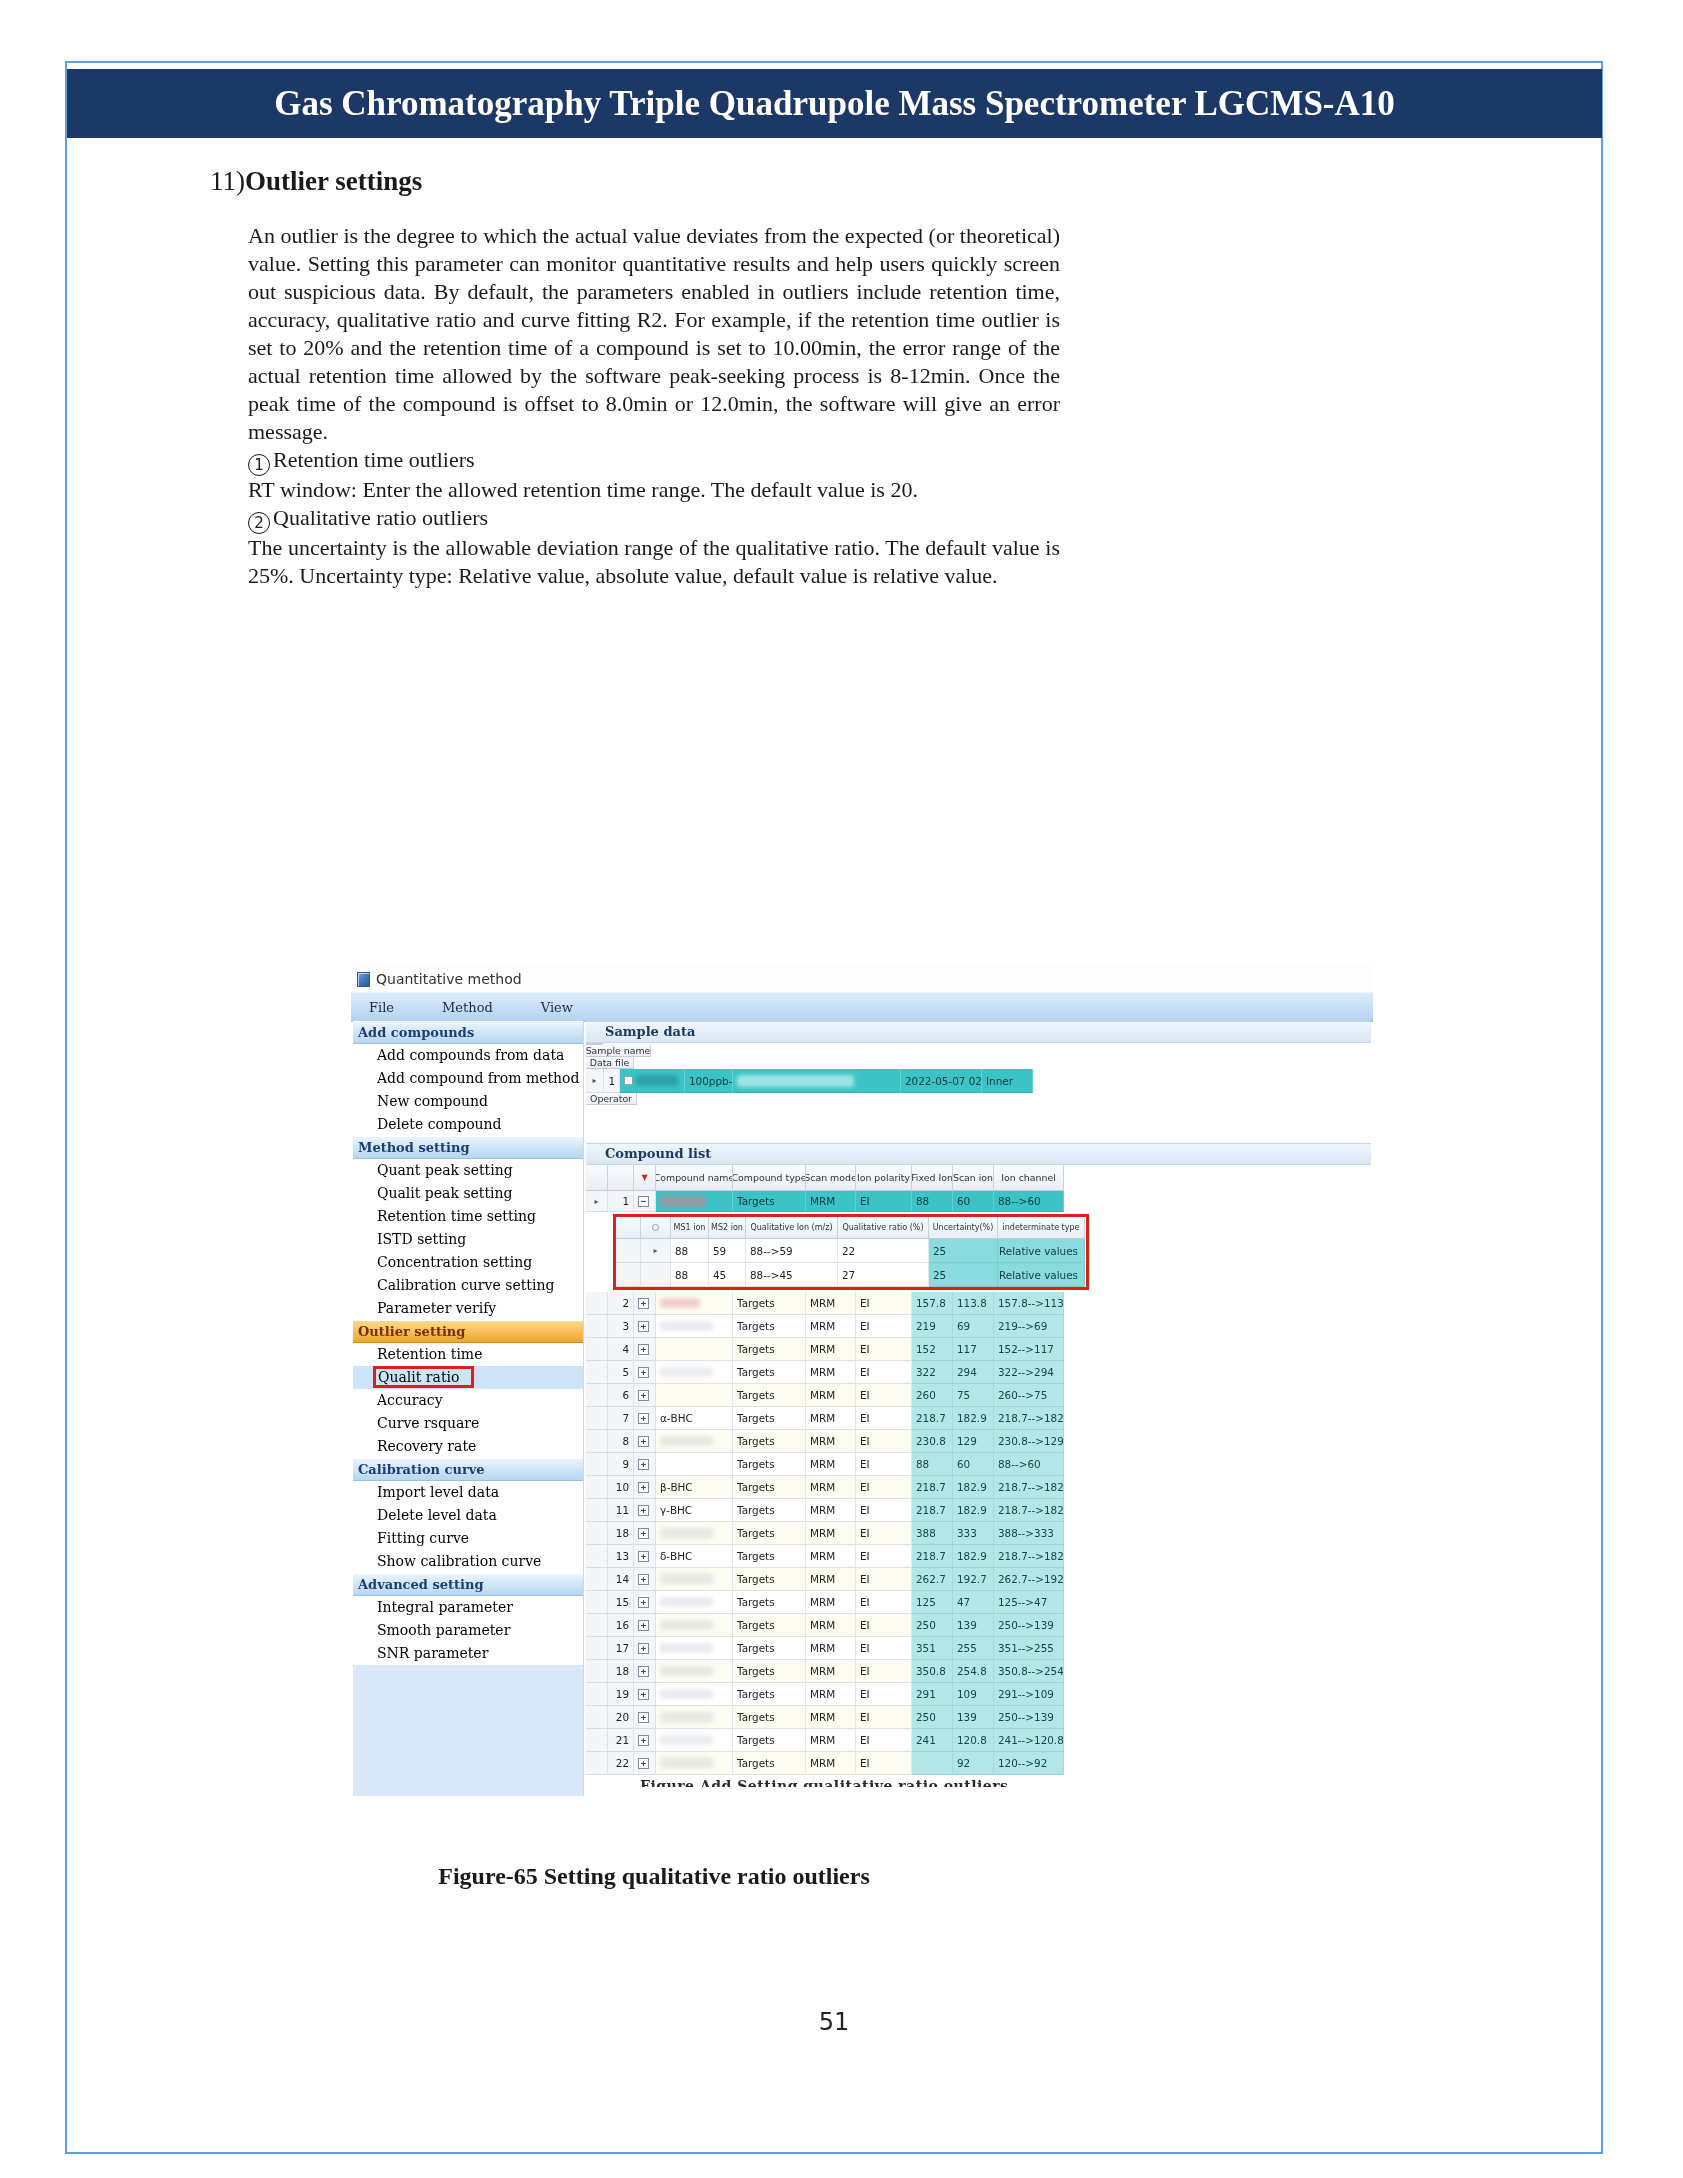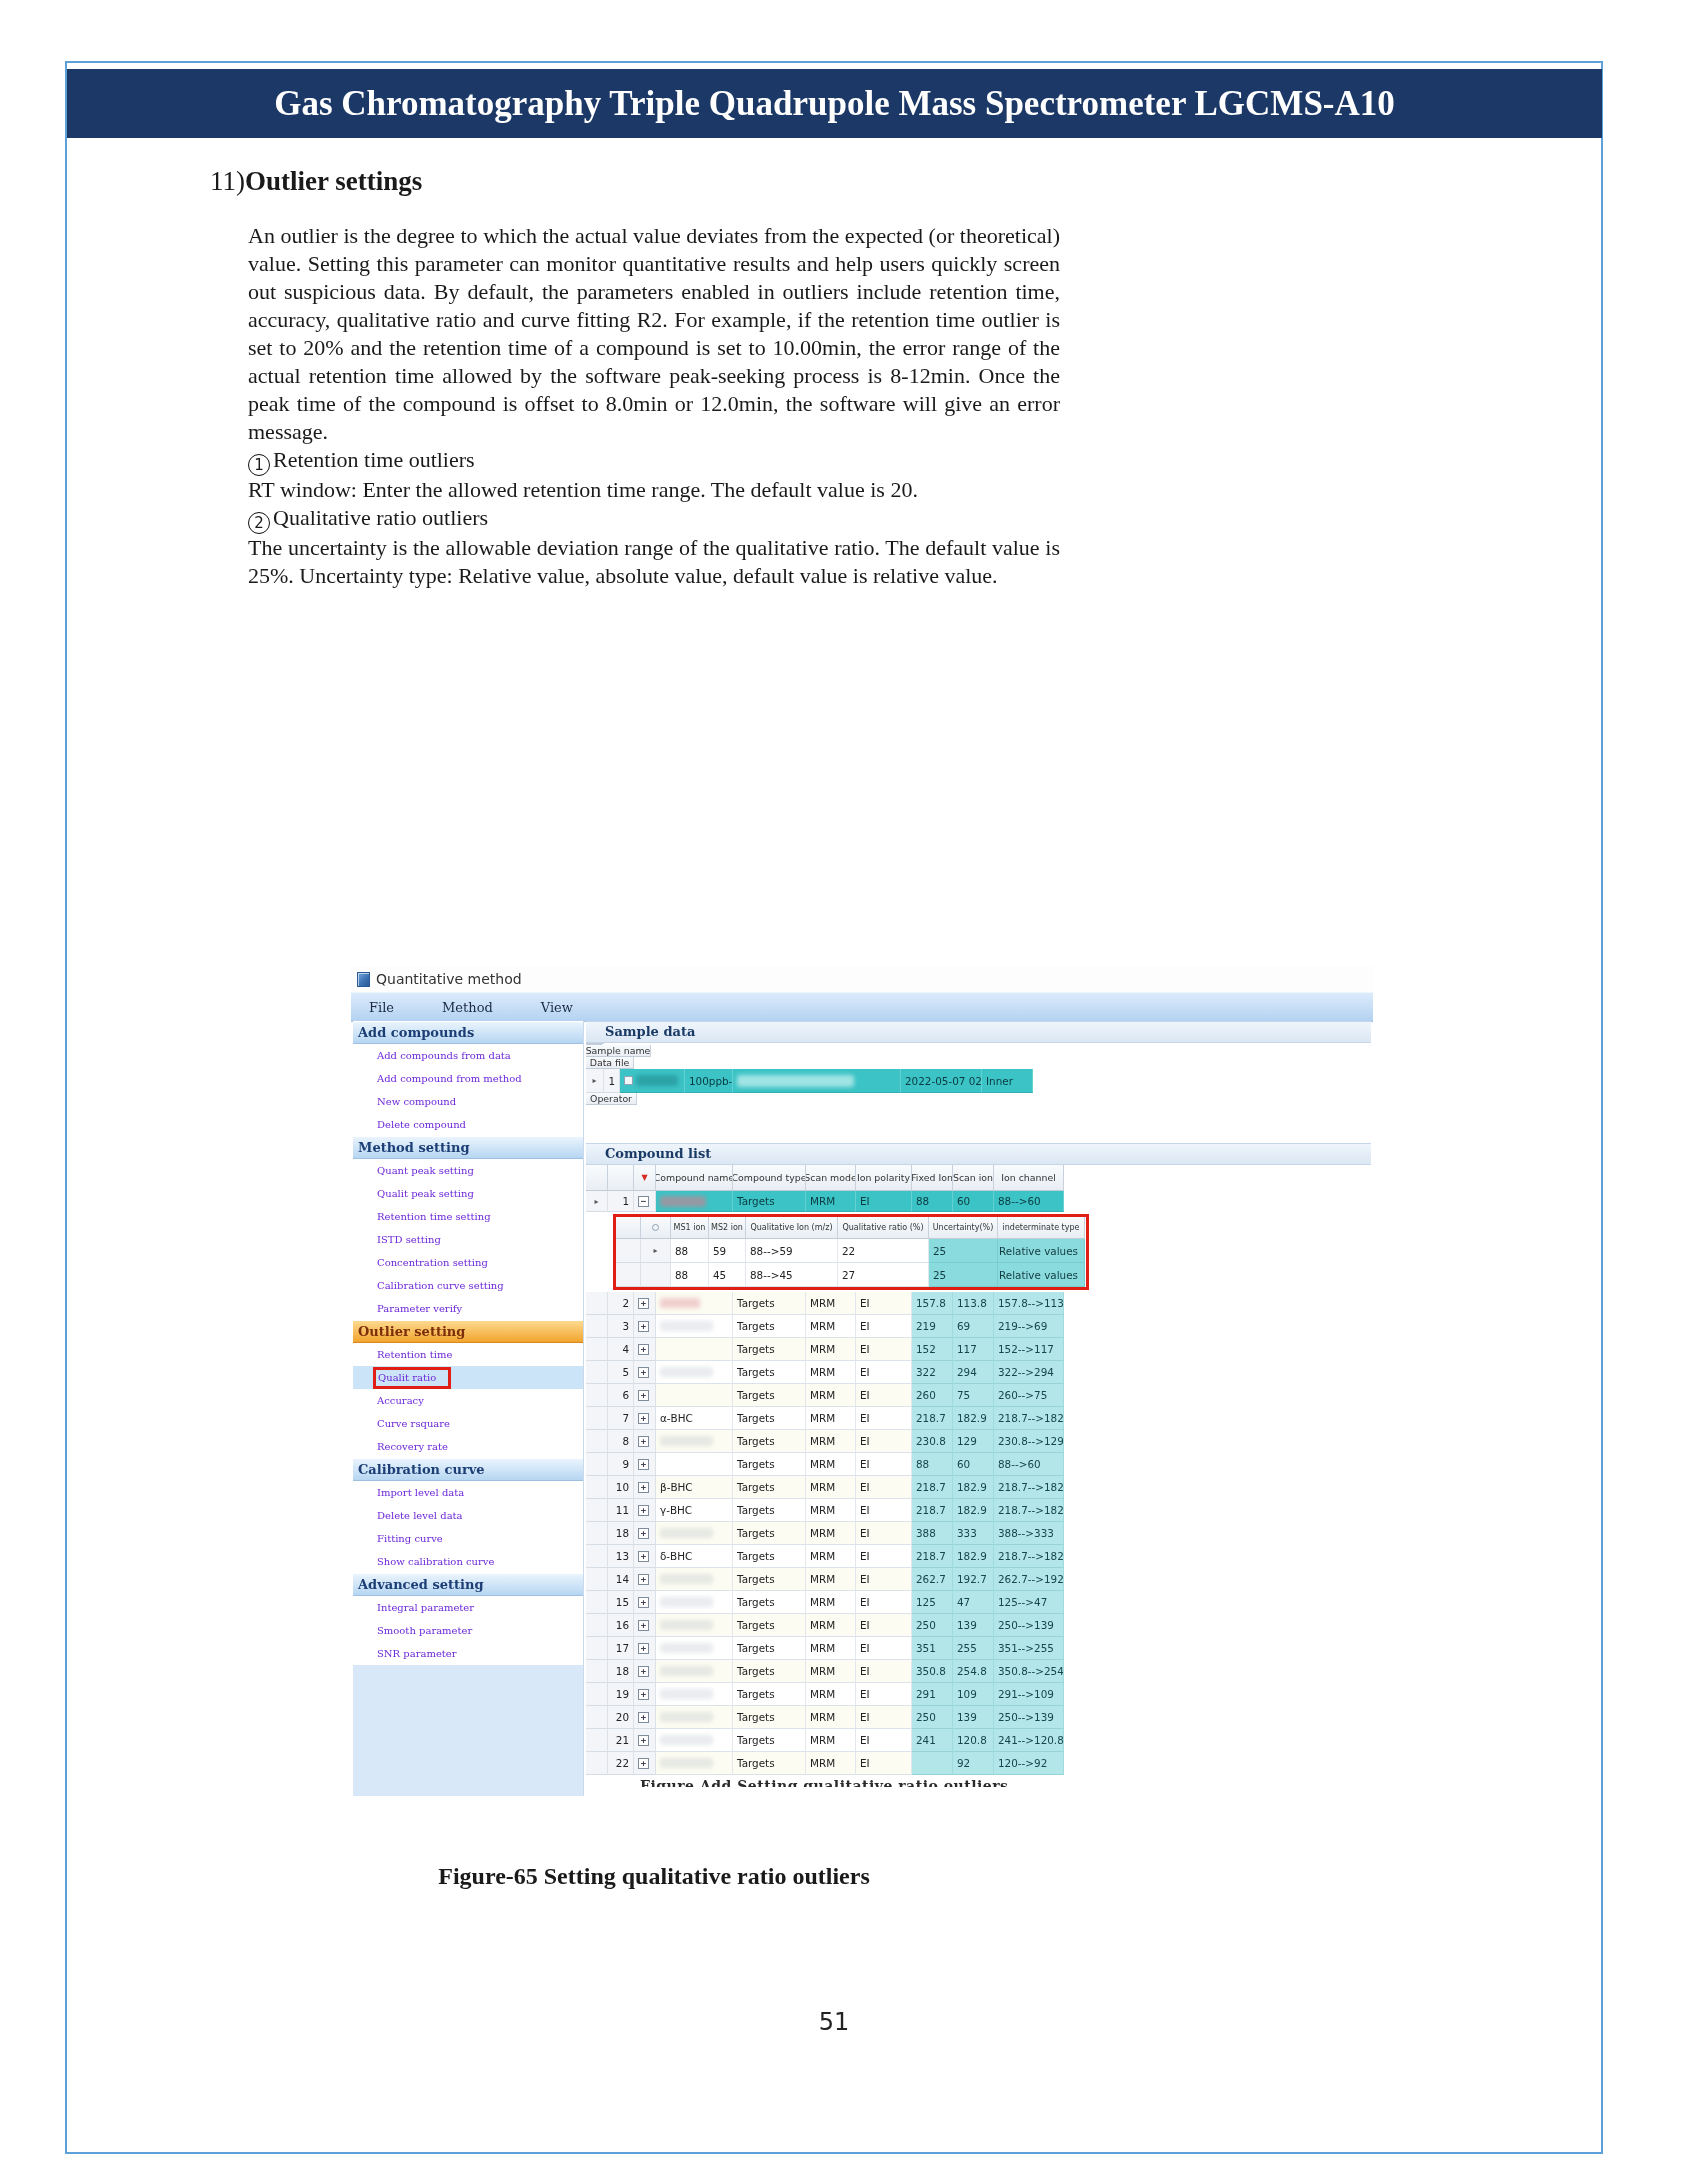--- a/index.html
+++ b/index.html
@@ -34,21 +34,21 @@
            font-family:"DejaVu Serif",serif;font-size:13px;color:#1a2a44;}
   .mi{margin-left:18px;margin-right:30px;}
   .shot-main{position:absolute;top:55px;left:0;right:0;bottom:0;}
 
   
   .sb{position:absolute;left:2px;top:0;bottom:0;width:231px;background:#fff;border-right:1px solid #c9d9ea;
       display:flex;flex-direction:column;font-family:"DejaVu Serif",serif;}
   .sb-h{height:23px;line-height:22px;flex:none;background:linear-gradient(#eaf4fd,#b6d6f2);border-top:1px solid #fff;
         border-bottom:1px solid #9dbfe2;font-weight:bold;font-size:13px;color:#1c3e75;padding-left:5px;overflow:hidden;white-space:nowrap;}
   .sb-h.orange{background:linear-gradient(#fdd98e,#f2a52f);color:#7c2d0a;border-bottom:1px solid #d88a1d;}
-  .sb-i{height:23px;line-height:23px;flex:none;padding-left:24px;font-size:10px;color:#6d28d9;overflow:hidden;white-space:nowrap;}
+  .sb-i{height:23px;line-height:23px;flex:none;padding-left:24px;font-size:14px;color:#000000;overflow:hidden;white-space:nowrap;}
   .sb-i.sel{background:#cbe4f8;}
   .redbox{display:inline-block;border:3px solid #e01e14;padding:0 12px 0 2px;margin-left:-4px;line-height:16px;}
   .sb-fill{flex:1;background:#d9e8f8;}
 
   
   .pane{position:absolute;left:235px;right:2px;top:0;bottom:0;background:#fff;}
   .pane-bar{height:22px;line-height:20px;background:linear-gradient(#eff5fb,#dbe7f4);border-top:1px solid #c6d6e8;
             border-bottom:1px solid #c6d6e8;font-family:"DejaVu Serif",serif;font-weight:bold;font-size:13px;
             color:#1a3a66;padding-left:19px;}
   .gap{height:50px;}

